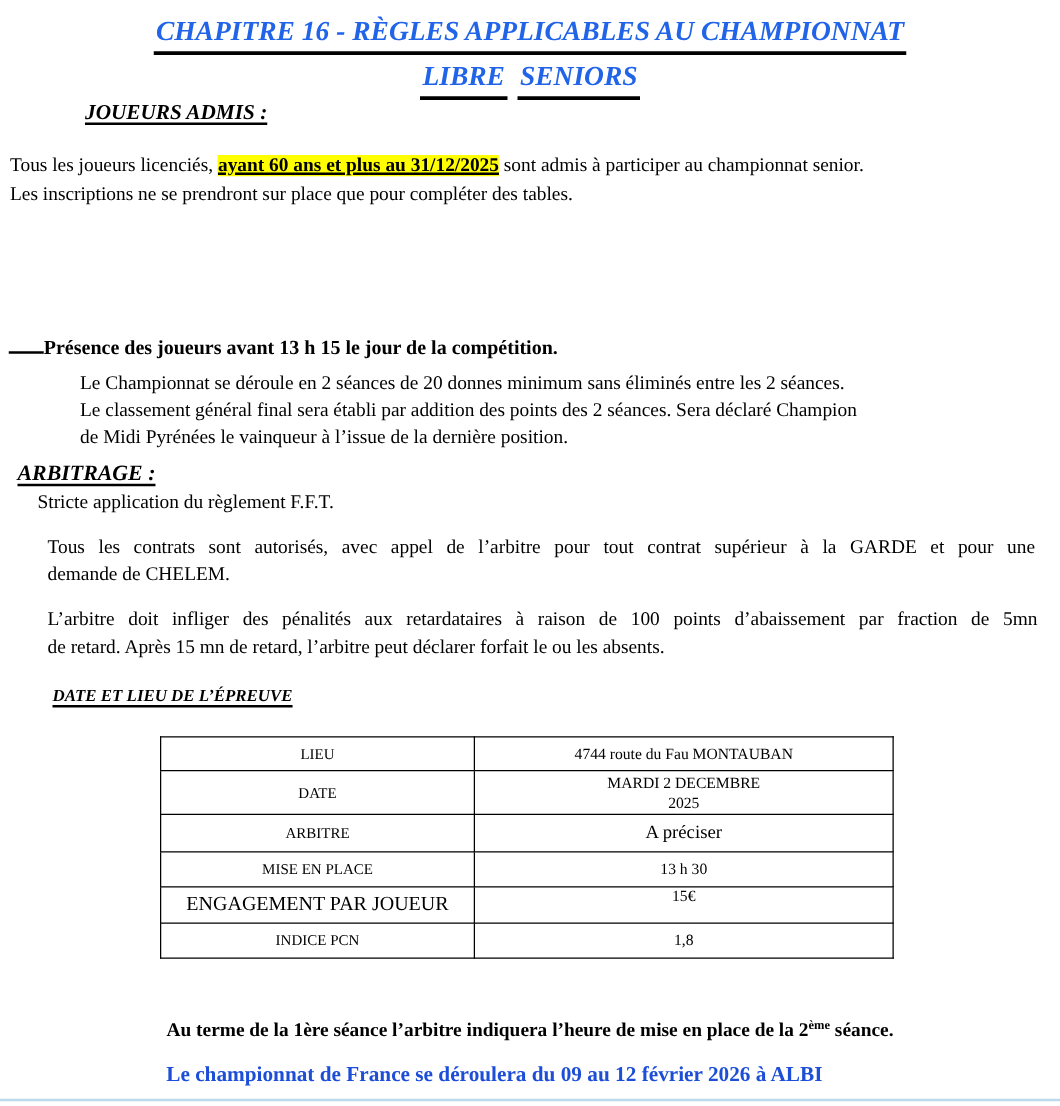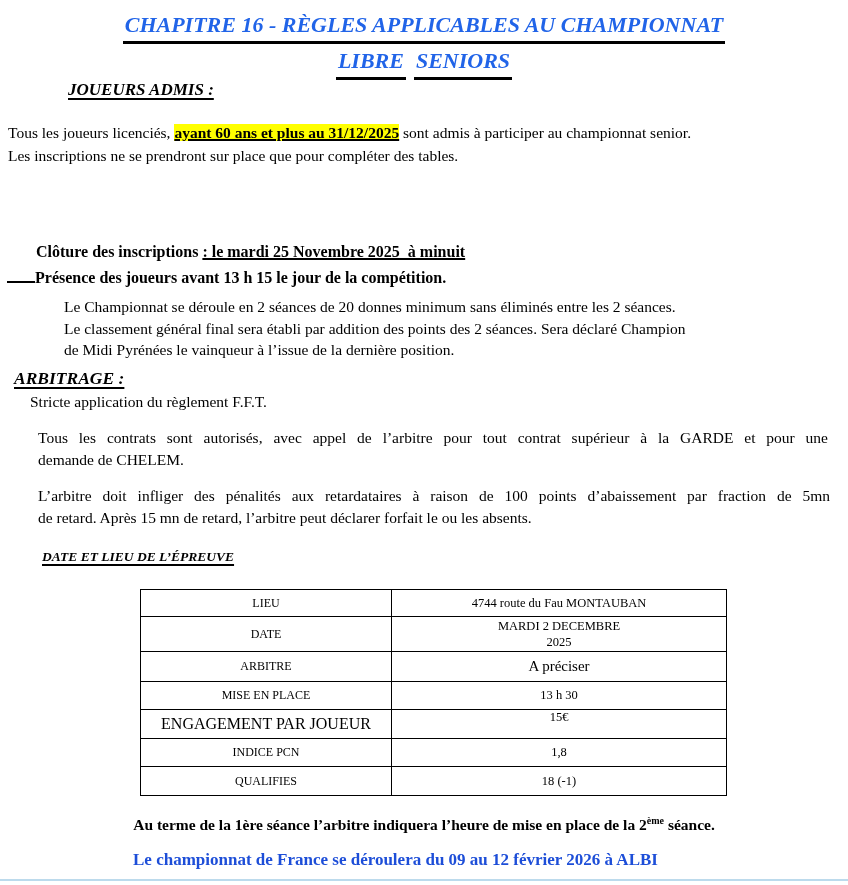--- a/index.html
+++ b/index.html
@@ -26,21 +26,21 @@
   .u{text-decoration:underline;text-decoration-thickness:1.5px;}
   .presence{top:266px;left:7px;font-size:16px;font-weight:bold;}
   .lead-underline{display:inline-block;width:28px;height:15px;border-bottom:2px solid #000;}
 
   .para2{top:296px;left:64px;font-size:15.5px;line-height:21.5px;}
   .stricte{top:393px;left:30px;font-size:15.5px;}
   .para3{top:427px;left:38px;width:790px;font-size:15.5px;line-height:22px;}
   .para4{top:485px;left:38px;width:792px;font-size:15.5px;line-height:22px;}
   .just{text-align:justify;text-align-last:justify;}
 
-  .table-wrap{top:589px;left:140px;}
+  .table-wrap{top:589px;left:128px;}
   table{border-collapse:collapse;}
   td{border:1px solid #000;text-align:center;vertical-align:middle;padding:0 4px;}
   .c1{width:242px;}
   .c2{width:326px;}
   .lbl{font-size:12px;}
   .lbl-big{font-size:16px;}
   .val{font-size:12.5px;}
   .val-big{font-size:15px;}
   .val2{font-size:12.5px;line-height:16px;}
 
@@ -60,23 +60,20 @@
   </div>
 
   <div class="abs h-sec joueurs">JOUEURS ADMIS :</div>
 
   <div class="abs para1">
     <span>Tous les joueurs licenciés, </span><span class="hl">ayant 60 ans et plus au 31/12/2025</span><span> sont admis à participer au championnat senior.</span><br>
     <span>Les inscriptions ne se prendront sur place que pour compléter des tables.</span>
   </div>
 
 
-  <div class="abs cloture">
-    <span>Clôture des inscriptions </span><span class="u">: le mardi 25 Novembre 2025&nbsp; à minuit</span>
-  </div>
 
   <div class="abs presence">
     <span class="lead-underline"></span><span>Présence des joueurs avant 13 h 15 le jour de la compétition.</span>
   </div>
 
   <div class="abs para2">
     <div>Le Championnat se déroule en 2 séances de 20 donnes minimum sans éliminés entre les 2 séances.</div>
     <div>Le classement général final sera établi par addition des points des 2 séances. Sera déclaré Champion</div>
     <div>de Midi Pyrénées le vainqueur à l’issue de la dernière position.</div>
   </div>
@@ -120,24 +117,20 @@
         <td class="c2 val">13 h 30</td>
       </tr>
       <tr style="height:29px;">
         <td class="c1 lbl-big">ENGAGEMENT PAR JOUEUR</td>
         <td class="c2 val" style="vertical-align:top;">15€</td>
       </tr>
       <tr style="height:28px;">
         <td class="c1 lbl">INDICE PCN</td>
         <td class="c2 val">1,8</td>
       </tr>
-      <tr style="height:29px;">
-        <td class="c1 lbl">QUALIFIES</td>
-        <td class="c2 val">18 (-1)</td>
-      </tr>
     </tbody>
       </table>
   </div>
 
   <div class="abs note">
     <span>Au terme de la 1ère séance l’arbitre indiquera l’heure de mise en place de la 2</span><sup>ème</sup><span> séance.</span>
   </div>
 
   <div class="abs redline">Le championnat de France se déroulera du 09 au 12 février 2026 à ALBI</div>
 

